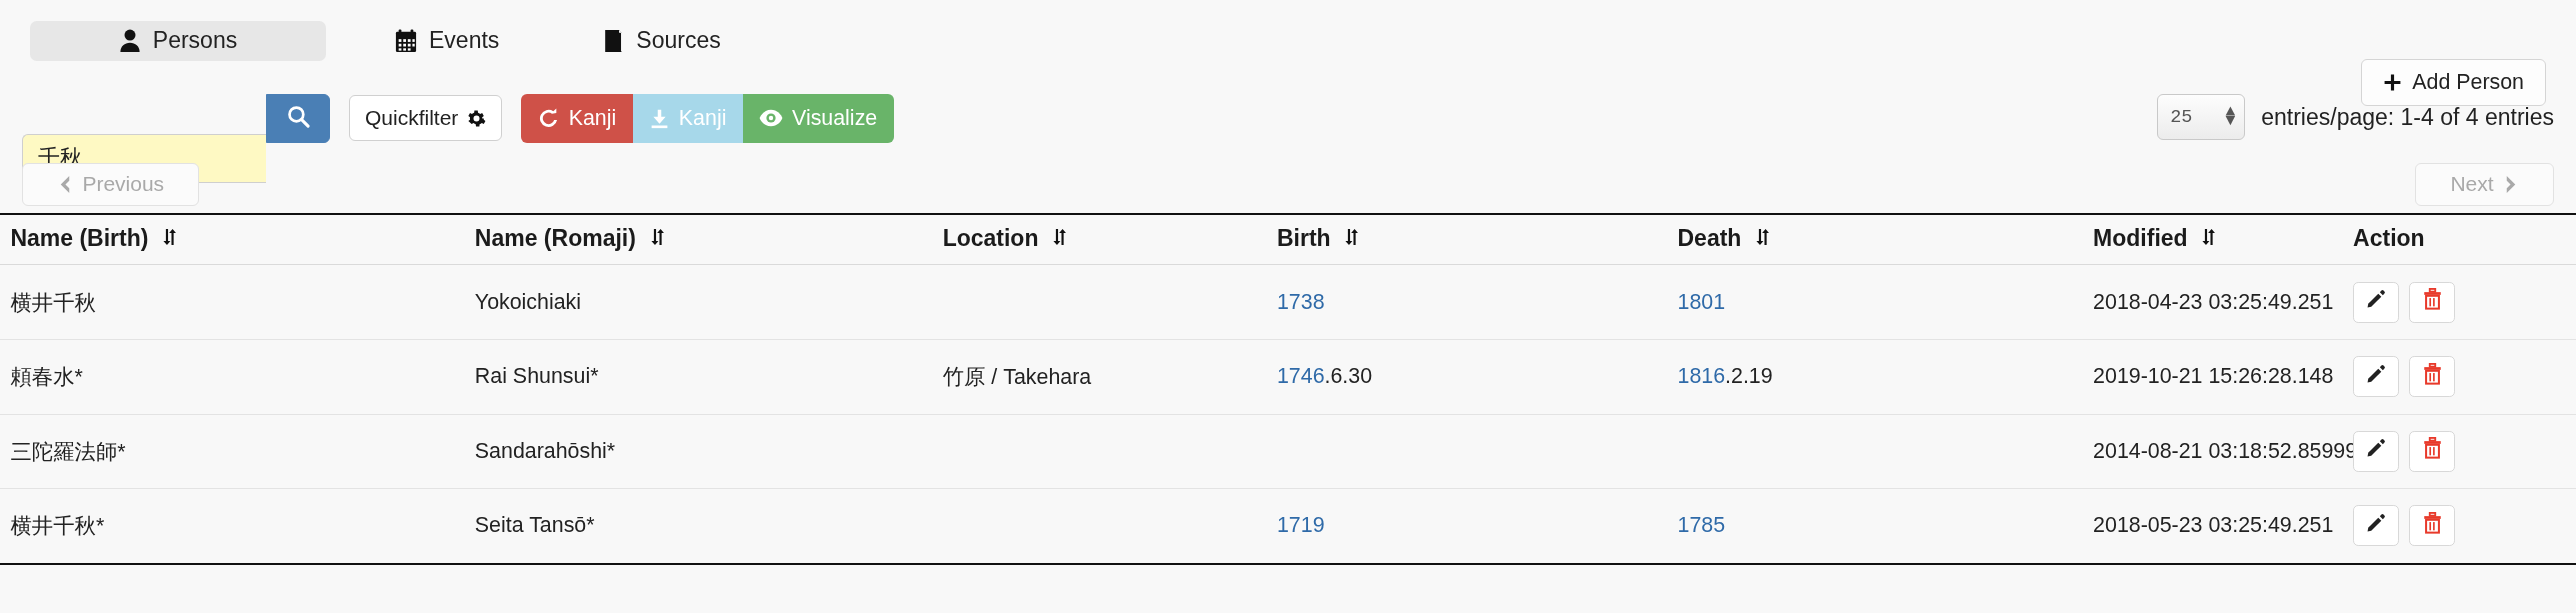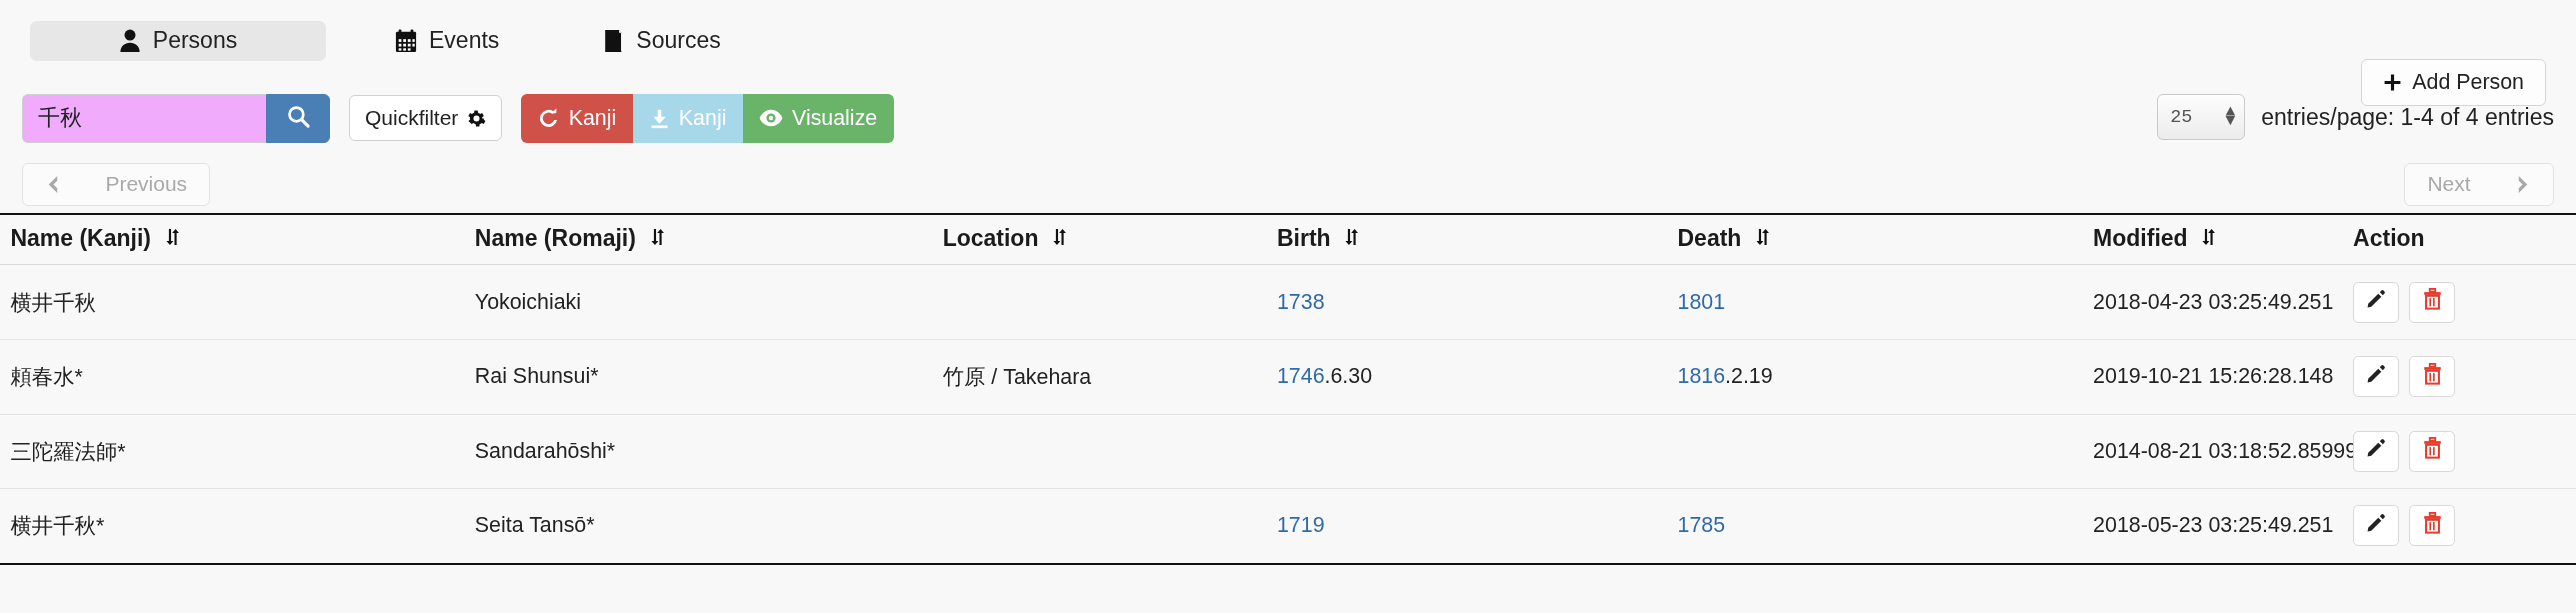--- a/index.html
+++ b/index.html
@@ -62,26 +62,27 @@
     padding: 0 22px;
     position: relative;
   }
   .search-group { display: flex; align-items: stretch; height: 49px; }
   .search-input {
     width: 244px;
     height: 49px;
     border: 0.7px solid #cfcfcf;
     border-right: none;
     border-radius: 6px 0 0 6px;
-    background: #f0abfc;
+    background: #fef9c3;
     font-size: 22px;
     padding: 0 15px;
     color: #222;
     outline: none;
     font-family: "Liberation Sans", sans-serif;
+    margin-top: 40px;
   }
   .search-btn {
     width: 64px; height: 49px;
     background: #4a7fb5;
     border: 0.7px solid #4a7fb5;
     border-radius: 0 6px 6px 0;
     display: flex; align-items: center; justify-content: center;
     cursor: pointer;
   }
 
@@ -142,29 +143,28 @@
   
   .pagination {
     height: 58px;
     display: flex; align-items: center;
     padding: 0 22px;
     position: relative;
   }
   .page-btn {
     height: 43px;
     display: flex; align-items: center;
-    padding: 0 22px;
+    padding: 0 34px;
     background: #fbfbfb;
     border: 0.7px solid #e2e2e2;
     border-radius: 6px;
     font-size: 21px;
     color: #a9a9a9;
     cursor: default;
     white-space: nowrap;
-    gap: 35px;
   }
   .page-btn .ico { display: inline-flex; }
   .page-btn.prev .ico { margin-right: 10.4px; }
   .page-btn.next { position: absolute; right: 22px; text-align: center; }
   .page-btn.next .ico { margin-left: 10.4px; }
 
   
   table.data {
     width: 2576px;
     border-collapse: collapse;
@@ -360,21 +360,21 @@
             <path d="M2 1l9 9-9 9v-5l4-4-4-4z" fill="#a9a9a9"></path>
           </svg>
       </span>
     </div>
   </div>
 
   <table class="data">
     <thead>
       <tr>
         <th class="c1">
-          <span>Name (Kanji)</span>
+          <span>Name (Birth)</span>
           <span class="sortico">
             <svg width="15" height="18" viewBox="0 0 16 20">
                 <path d="M4 1v13.5H1.2L5.2 19 9 14.5H6.4V1z" fill="#111"></path>
                 <path d="M12.6 19V5.5h2.6L11.4 1 7.6 5.5h2.6V19z" fill="#111"></path>
               </svg>
           </span>
         </th>
         <th class="c2">
           <span>Name (Romaji)</span>
           <span class="sortico">

